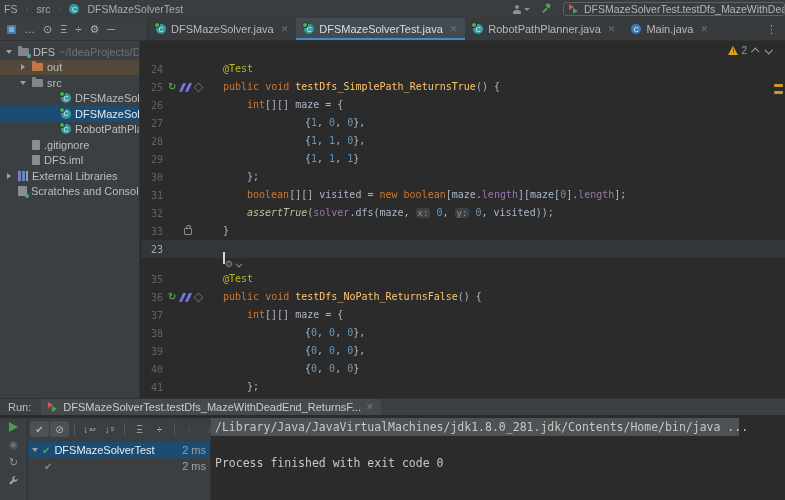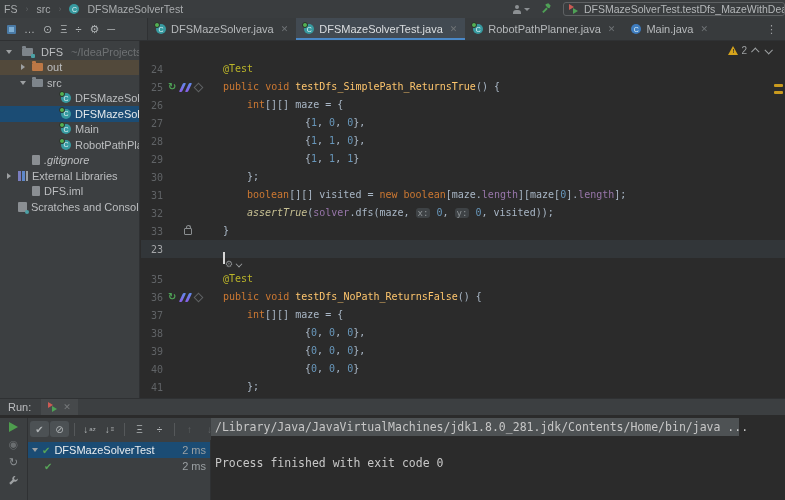--- a/index.html
+++ b/index.html
@@ -185,21 +185,21 @@
       <div class="tab">
         <span class="cicon blue"></span>
         <span>Main.java</span>
         <span class="x">✕</span>
       </div>
       <span class="tabs-more">⋮</span>
     </div>
 </div>
 
 <div class="abs ppanel" id="ptree">
-    <div class="trow" style="padding-left: 4px; gap: 8px;">
+    <div class="trow" style="padding-left: 4px;">
       <span class="chev">
         <span class="tri-d"></span>
       </span>
       <span class="folder root"></span>
       <span>DFS</span>
       <span class="suffix">~/IdeaProjects/DFS</span>
     </div>
     <div class="trow hl-brown" style="padding-left: 18px; text-align: right;">
       <span class="chev">
         <span class="tri-r"></span>
@@ -220,43 +220,38 @@
       <span>DFSMazeSolver</span>
     </div>
     <div class="trow selected" style="padding-left: 47px;">
       <span class="chev"></span>
       <span class="cicon dot"></span>
       <span>DFSMazeSolverTest</span>
     </div>
     <div class="trow" style="padding-left: 47px;">
       <span class="chev"></span>
       <span class="cicon dot"></span>
-      <span>Main</span>
-    </div>
-    <div class="trow" style="padding-left: 47px;">
-      <span class="chev"></span>
-      <span class="cicon dot"></span>
       <span>RobotPathPlanner</span>
     </div>
-    <div class="trow" style="padding-left: 18px; font-style: italic;">
+    <div class="trow" style="padding-left: 18px;">
       <span class="chev"></span>
       <span class="fileic"></span>
       <span>.gitignore</span>
+    </div>
+    <div class="trow" style="padding-left: 18px;">
+      <span class="chev"></span>
+      <span class="fileic"></span>
+      <span>DFS.iml</span>
     </div>
     <div class="trow" style="padding-left: 4px;">
       <span class="chev">
         <span class="tri-r"></span>
       </span>
       <span class="libic"></span>
       <span>External Libraries</span>
-    </div>
-    <div class="trow" style="padding-left: 18px;">
-      <span class="chev"></span>
-      <span class="fileic"></span>
-      <span>DFS.iml</span>
     </div>
     <div class="trow" style="padding-left: 4px;">
       <span class="chev"></span>
       <span class="scratchic"></span>
       <span>Scratches and Consoles</span>
     </div>
   </div>
 
 <div class="abs editor">
   <div class="codecol" id="codelines">
@@ -381,20 +376,21 @@
     <span class="chdn"></span>
   </div>
   <div class="abs stripe" style="top:43px;"></div>
   <div class="abs stripe" style="top:50px;"></div>
 </div>
 
 <div class="abs runhdr">
   <span class="runlabel">Run:</span>
   <span class="runtab">
     <span class="junit"></span>
+    <span>DFSMazeSolverTest.testDfs_MazeWithDeadEnd_ReturnsF...</span>
     <span class="x">✕</span>
   </span>
 </div>
 
 <div class="abs runbar" id="runbar">
     <span class="tbtn pressed">✔</span>
     <span class="tbtn pressed">⊘</span>
     <span class="tsep"></span>
     <span class="tbtn">
       <span>↓</span>

